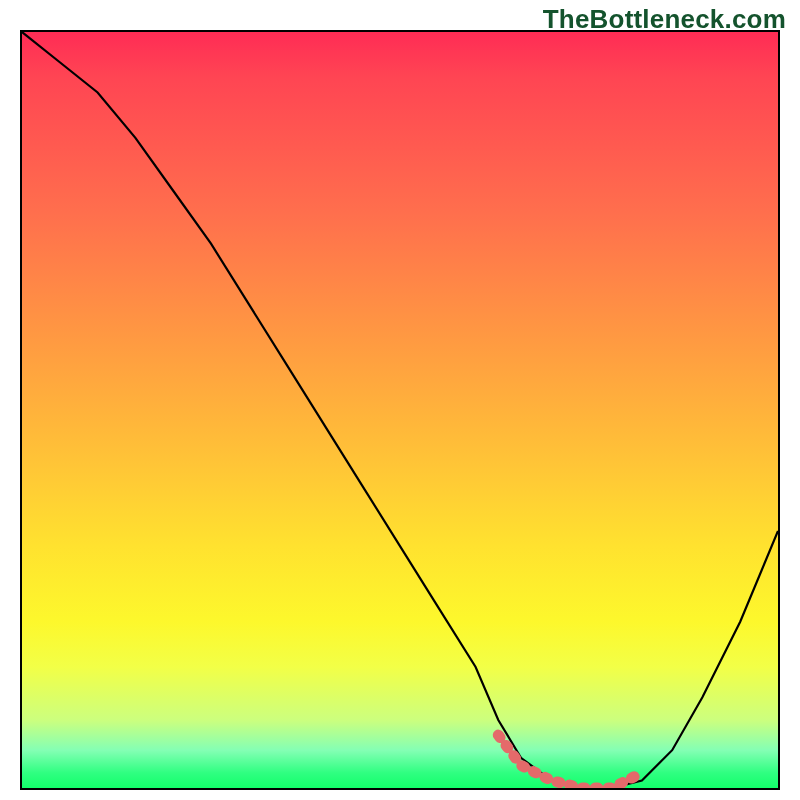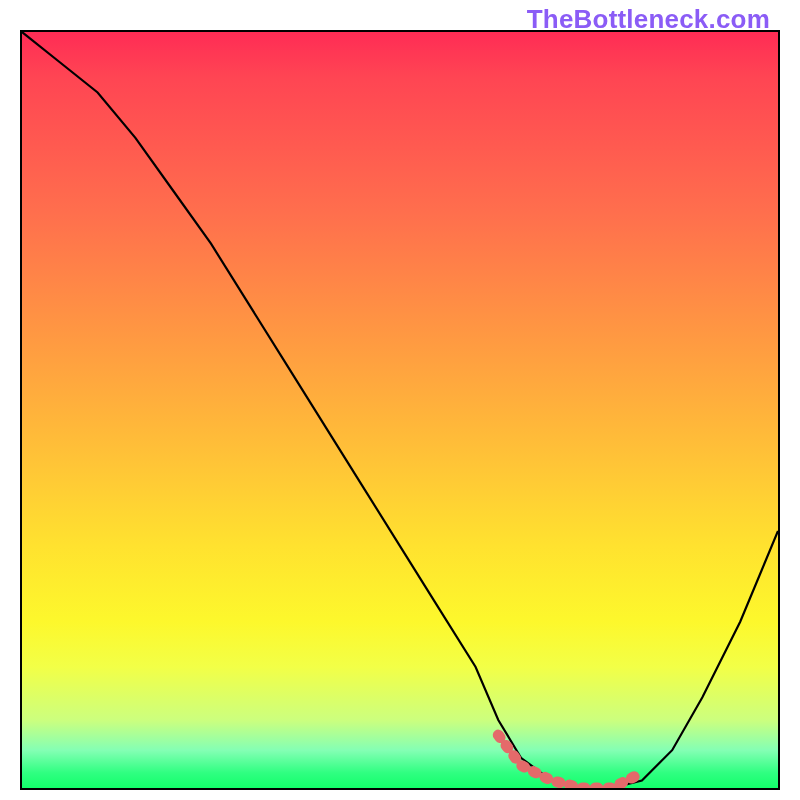--- a/index.html
+++ b/index.html
@@ -12,24 +12,24 @@
     overflow: hidden;
   }
   .chart-wrap {
     position: relative;
     width: 800px;
     height: 800px;
   }
   .watermark {
     position: absolute;
     top: 4px;
-    right: 30px;
+    right: 14px;
     font-size: 26px;
     font-weight: 600;
-    color: #8b5cf6;
+    color: #14532d;
     letter-spacing: 0.2px;
     z-index: 10;
     user-select: none;
   }
   .plot-border {
     position: absolute;
     left: 20px;
     top: 30px;
     width: 760px;
     height: 760px;

